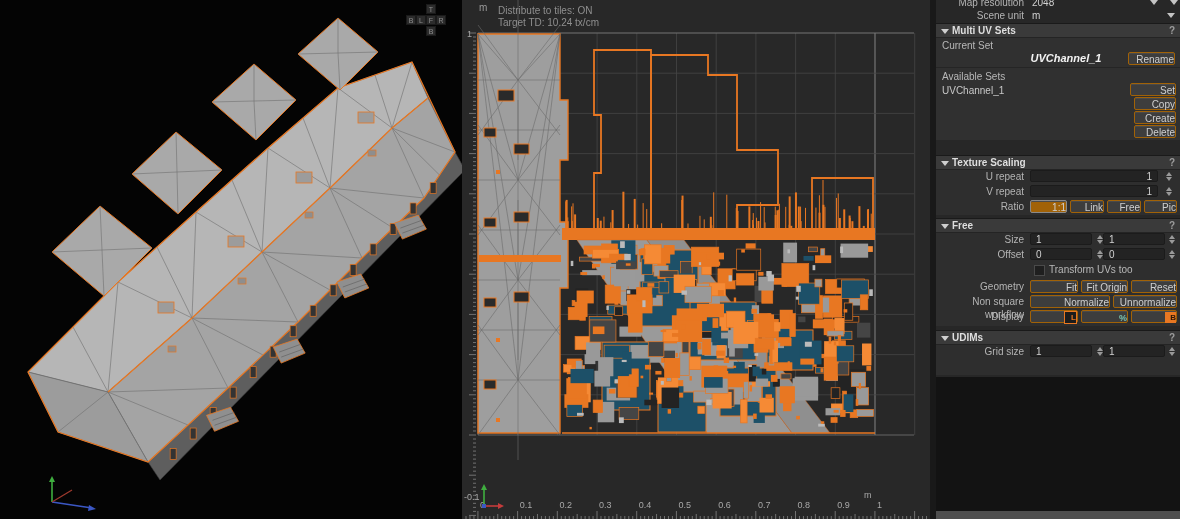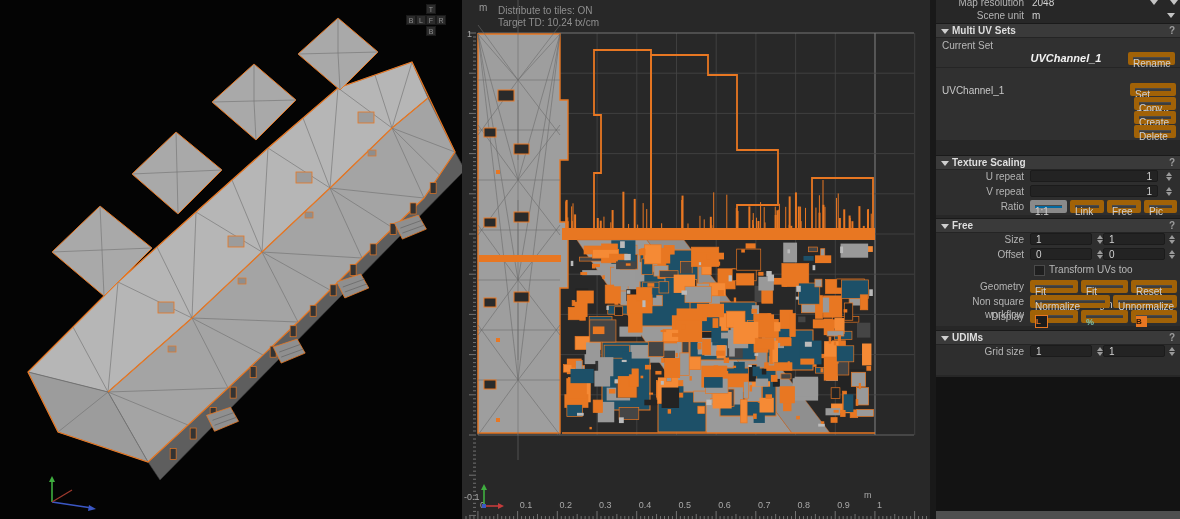--- a/index.html
+++ b/index.html
@@ -18,24 +18,24 @@
   
   #panel{position:absolute;left:936px;top:0;width:244px;height:519px;background:#272727;
          font-size:10px;color:#b8b8b8;}
   .pbody{position:absolute;left:0;width:244px;background:#2e2e2e;}
   .prow{position:absolute;left:0;width:244px;height:13px;line-height:13px;}
   .plabel{position:absolute;left:0;top:0;width:88px;text-align:right;color:#b4b4b4;}
   .pfield{position:absolute;top:0;height:12px;line-height:12px;background:#232323;
           border:1px solid #1b1b1b;border-radius:2px;box-sizing:border-box;color:#d0d0d0;}
   .fval{display:block;padding:0 5px;}
   .fr{text-align:right;} .fl{text-align:left;}
-  .pbtn{position:absolute;top:0;height:13px;line-height:13px;text-align:left;color:#cfcfcf;
-        background:#3d3d3d;border:5px solid #a16207;border-radius:2px;box-sizing:border-box;
+  .pbtn{position:absolute;top:0;height:13px;line-height:13px;text-align:right;color:#cfcfcf;
+        background:#3d3d3d;border:1px solid #a16207;border-radius:2px;box-sizing:border-box;
         box-shadow:inset 0 1px 0 #4a4a4a;}
-  .pbtn.sel{background:#0369a1;border-color:#8a8a8a;}
+  .pbtn.sel{background:#a16207;border-color:#8a8a8a;}
   .spin{position:absolute;top:0;width:12px;height:13px;}
   .spin i{position:absolute;left:3px;width:0;height:0;border-left:3px solid transparent;border-right:3px solid transparent;}
   .spin .up{top:2px;border-bottom:4px solid #9a9a9a;}
   .spin .dn{bottom:2px;border-top:4px solid #9a9a9a;}
   .chev{position:absolute;top:4px;width:0;height:0;border-left:4px solid transparent;
         border-right:4px solid transparent;border-top:5px solid #c4c4c4;}
   .phead{position:absolute;left:0;width:244px;height:13px;line-height:13px;background:#3a3a3a;
          border-top:1px solid #1a1a1a;border-bottom:1px solid #242424;color:#dedede;font-weight:bold;box-sizing:content-box;text-align:right;}
   .phead .tri{position:absolute;left:5px;top:5px;width:0;height:0;border-left:4px solid transparent;
               border-right:4px solid transparent;border-top:5px solid #cfcfcf;}
@@ -944,20 +944,23 @@
     </div>
     <div class="pbody" style="top:38px;height:102px;background:#303030"></div>
     <div class="prow" style="top:39px">
       <span style="position:absolute;left:6px">Current Set</span>
     </div>
     <div class="prow" style="top:52px">
       <span class="curset">UVChannel_1</span>
       <div class="pbtn" style="left:192px;width:47px">Rename</div>
     </div>
     <div style="position:absolute;left:0;top:67px;width:244px;height:1px;background:#252525"></div>
+    <div class="prow" style="top:70px">
+      <span style="position:absolute;left:6px">Available Sets</span>
+    </div>
     <div class="prow" style="top:84px">
       <span class="setitem">UVChannel_1</span>
     </div>
     <div class="pbtn" style="left:194px;width:46px;top:83px">Set Current</div>
     <div class="pbtn" style="left:198px;width:42px;top:97px">Copy</div>
     <div class="pbtn" style="left:198px;width:42px;top:111px">Create</div>
     <div class="pbtn" style="left:198px;width:42px;top:125px">Delete</div>
 
     <div class="phead" style="top:155px">
       <i class="tri"></i>

